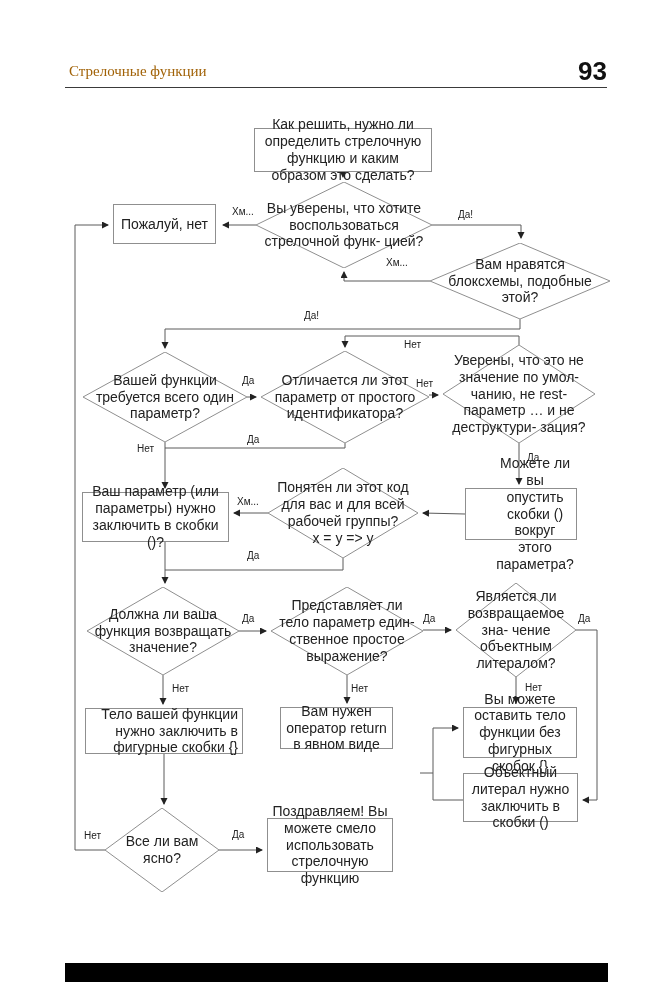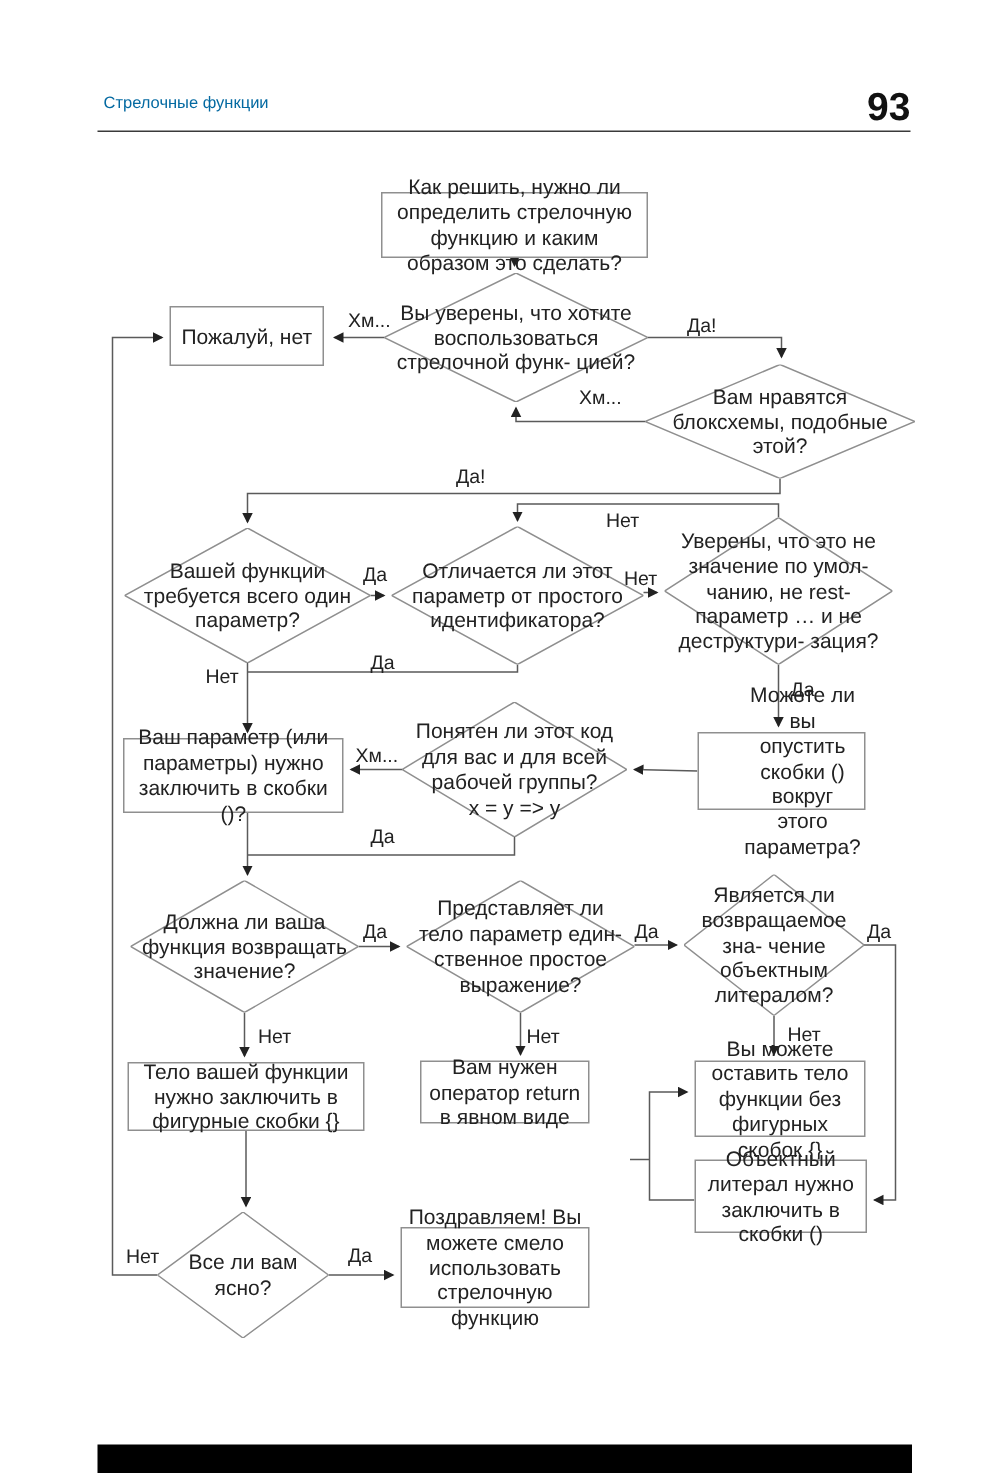--- a/index.html
+++ b/index.html
@@ -1,34 +1,34 @@
 <!DOCTYPE html>
 <html><head>
 <meta charset="utf-8">
 <style>
   html,body{margin:0;padding:0;background:#ffffff;}
   #page{position:relative;width:671px;height:983px;background:#fff;overflow:hidden;
         font-family:"Liberation Sans","DejaVu Sans",sans-serif;color:#1f1f1f;}
   
-  .hdr-title{position:absolute;left:69px;top:63px;font-size:11px;color:#0369a1;}
+  .hdr-title{position:absolute;left:69px;top:63px;font-size:15px;color:#a16207;font-family:Liberation Serif, serif;}
   .hdr-num{position:absolute;left:560px;top:56px;width:47px;text-align:right;font-size:26px;font-weight:bold;color:#111;}
   .hdr-rule{position:absolute;left:65px;top:87px;width:542px;height:1px;background:#3a3a3a;}
   
   #wires{position:absolute;left:0;top:0;}
   
   .node{position:absolute;display:flex;align-items:center;justify-content:center;
         text-align:center;font-size:14px;line-height:1.2;color:#222;}
   .node.rect{border:1px solid #8f8f8f;background:#fff;box-sizing:border-box;padding:2px 4px;}
   .node.diamond{padding:0;}
   .dshape{position:absolute;left:0;top:0;width:100%;height:100%;}
   .dshape polygon{fill:#ffffff;stroke:#8f8f8f;stroke-width:1;vector-effect:non-scaling-stroke;}
   .dtext{position:relative;z-index:2;width:100%;padding:0 6px;box-sizing:border-box;}
   .code-line{display:block;}
   
-  .lbl{position:absolute;font-size:13px;color:#222;white-space:nowrap;z-index:3;}
+  .lbl{position:absolute;font-size:10px;color:#222;white-space:nowrap;z-index:3;}
   
   .footer-bar{position:absolute;left:65px;top:963px;width:543px;height:19px;background:#000;}
 </style>
 </head>
 <body>
 
 <div id="page">
 
   <div class="hdr-title">Стрелочные функции</div>
   <div class="hdr-num">93</div>
@@ -75,21 +75,21 @@
   </div>
   <div class="node rect" style="left:113px;top:204px;width:103px;height:40px;">
     <div>Пожалуй, нет</div>
   </div>
   <div class="node rect" style="left:82px;top:492px;width:147px;height:50px;">
     <div>Ваш параметр (или параметры) нужно заключить в скобки ()?</div>
   </div>
   <div class="node rect" style="left:465px;top:488px;width:112px;height:52px;padding-left:32px;">
     <div>Можете ли вы опустить скобки () вокруг этого параметра?</div>
   </div>
-  <div class="node rect" style="left:85px;top:708px;width:158px;height:46px;">
+  <div class="node rect" style="left:85px;top:708px;width:158px;height:46px;text-align:right;">
     <div>Тело вашей функции нужно заключить в фигурные скобки {}</div>
   </div>
   <div class="node rect" style="left:463px;top:707px;width:114px;height:51px;">
     <div>Вы можете оставить тело функции без фигурных скобок {}</div>
   </div>
   <div class="node rect" style="left:280px;top:707px;width:113px;height:42px;">
     <div>Вам нужен оператор return в явном виде</div>
   </div>
   <div class="node rect" style="left:463px;top:773px;width:115px;height:49px;">
     <div>Объектный литерал нужно заключить в скобки ()</div>

